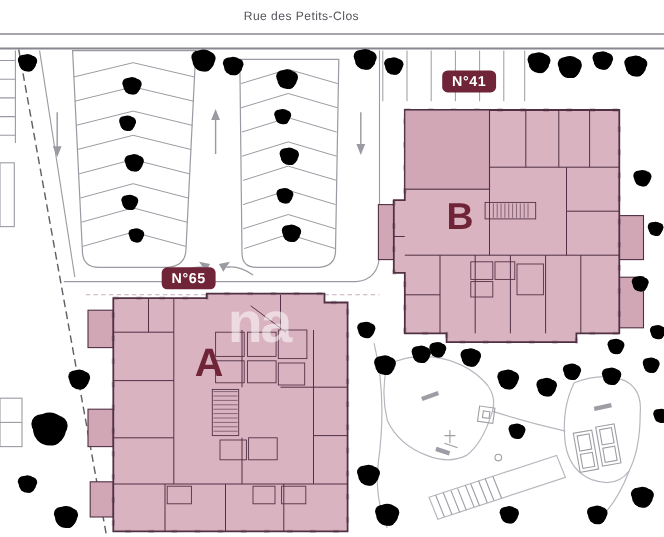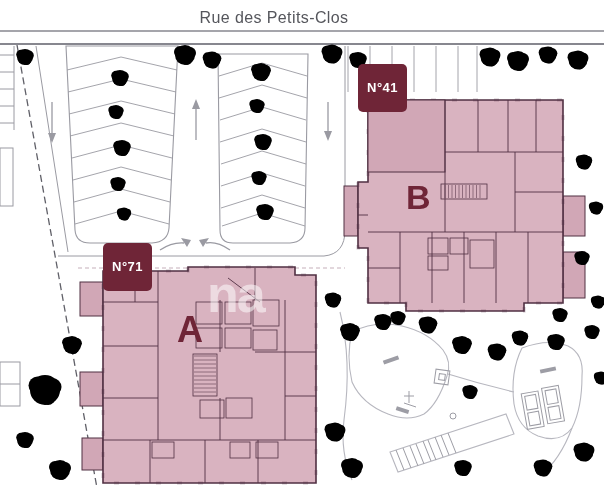--- a/index.html
+++ b/index.html
@@ -24,26 +24,26 @@
   .wall{stroke:var(--wall-line);stroke-width:.9;fill:none;}
   .cell{stroke:var(--wall-line);stroke-width:.8;fill:none;}
   .hatch{stroke:var(--wall-line);stroke-width:.55;fill:none;}
   .wallticks{stroke:var(--wall-line);stroke-width:3;fill:none;stroke-dasharray:5 16;opacity:.28;}
   .gpath{stroke:#b7b7bf;stroke-width:1.1;fill:none;}
   .gitem{stroke:#9d9da5;stroke-width:1;fill:none;}
   .gbench{fill:#9d9da5;stroke:none;}
   
   .street-name{
     position:absolute;top:9px;left:0;width:522px;text-align:center;text-indent:26px;
-    font-size:16px;letter-spacing:.4px;color:var(--street-text);
+    font-size:11px;letter-spacing:.4px;color:var(--street-text);
   }
   .addr-pill{
     position:absolute;background:var(--label-bg);color:var(--label-text);
     font-size:13px;font-weight:bold;letter-spacing:.5px;
-    padding:17px 9px;border-radius:5px;line-height:1.1;
+    padding:3px 9px;border-radius:5px;line-height:1.1;margin-left:44px;
   }
   .pill-39{left:103px;top:243px;}
   .pill-41{left:358px;top:64px;}
   .bldg-letter{
     position:absolute;color:var(--letter);font-weight:bold;
   }
   .letter-a{left:177px;top:309px;font-size:36px;}
   .letter-b{left:406px;top:178px;font-size:34px;}
   .watermark{
     position:absolute;left:207px;top:264px;font-size:52px;font-weight:bold;
@@ -227,17 +227,17 @@
       <use href="#tree" transform="translate(592 332) scale(.7)"></use>
       <use href="#tree" transform="translate(601 378) scale(.65)"></use>
       <use href="#tree" transform="translate(584 452) scale(.95)"></use>
       <use href="#tree" transform="translate(543 468) scale(.85)"></use>
       <use href="#tree" transform="translate(463 468) scale(.8)"></use>
     </g>
   </svg>
 
   <div class="street-name">Rue des Petits-Clos</div>
   <div class="addr-pill pill-41">N°41</div>
-  <div class="addr-pill pill-39">N°71</div>
+  <div class="addr-pill pill-39">N°65</div>
   <div class="bldg-letter letter-b">B</div>
   <div class="bldg-letter letter-a">A</div>
   <div class="watermark">na</div>
 </div>
 
 </body></html>

